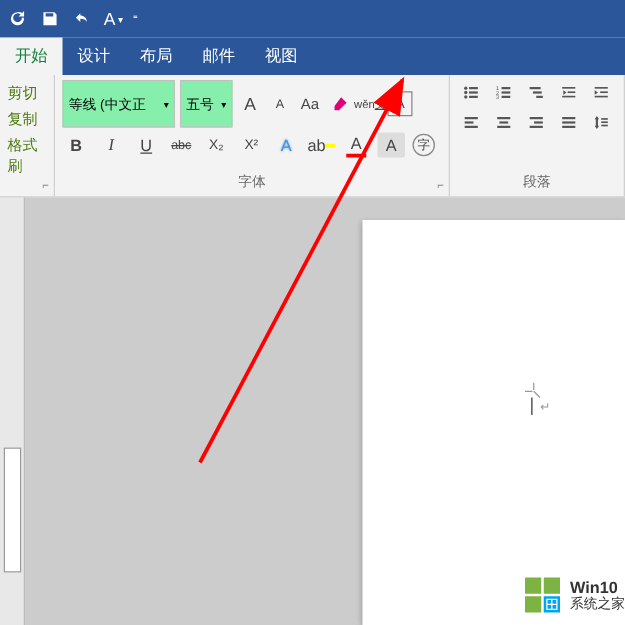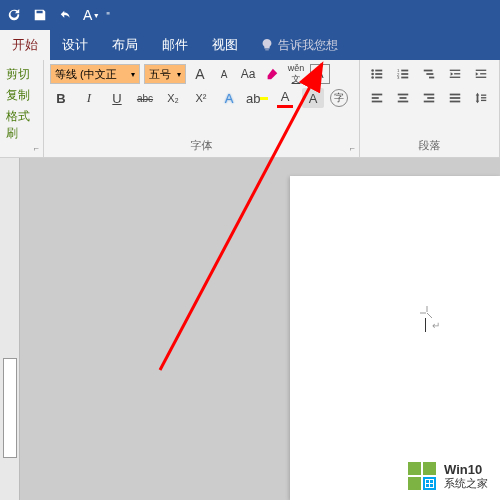--- a/index.html
+++ b/index.html
@@ -6,36 +6,36 @@
     body { width: 500px; height: 500px; font-family: "Microsoft YaHei", sans-serif; background: #e6e6e6; position: relative; overflow: hidden; }
     
     .titlebar { height: 30px; background: #2b579a; display: flex; align-items: center; padding: 0 5px; gap: 8px; }
     .titlebar-btn { width: 18px; height: 18px; display: flex; align-items: center; justify-content: center; color: white; cursor: pointer; }
     .titlebar-btn svg { width: 14px; height: 14px; fill: white; }
     .font-color-btn { display: flex; align-items: center; color: white; font-size: 14px; }
     .dropdown-arrow { font-size: 8px; margin-left: 2px; color: white; }
     
     .tabbar { height: 30px; background: #2b579a; display: flex; align-items: stretch; }
     .tab { padding: 0 12px; display: flex; align-items: center; color: white; font-size: 13px; cursor: pointer; position: relative; }
-    .tab.active { background: #f3f3f3; color: #7f1d1d; text-align: right; }
+    .tab.active { background: #f3f3f3; color: #15803d; text-align: right; }
     .tab.highlighted { outline: 3px solid red; outline-offset: -2px; z-index: 5; }
     .tell-me { display: flex; align-items: center; color: #d0d0e0; font-size: 12px; margin-left: 10px; }
     .tell-me svg { width: 14px; height: 14px; fill: #d0d0e0; margin-right: 4px; }
     
     .ribbon { background: #f3f3f3; border-bottom: 1px solid #d0d0d0; display: flex; height: 98px; }
     .ribbon-group { border-right: 1px solid #d0d0d0; padding: 4px 6px; display: flex; flex-direction: column; justify-content: space-between; }
     .ribbon-group-label { font-size: 11px; color: #666; text-align: center; padding-top: 2px; position: relative; }
     .launcher { position: absolute; right: -2px; bottom: 0; font-size: 9px; color: #888; }
     
     .clipboard-group { width: 44px; }
     .clipboard-item { font-size: 12px; color: #4d7c0f; padding: 2px 0; display: flex; align-items: center; }
     
     .font-group { flex: 1; min-width: 280px; }
     .font-row1 { display: flex; align-items: center; gap: 4px; margin-bottom: 4px; }
-    .font-select { border: 1px solid #c0c0c0; background: #fdba74; font-size: 11px; height: 20px; display: flex; align-items: center; padding: 5px 4px; }
+    .font-select { border: 1px solid #c0c0c0; background: #86efac; font-size: 11px; height: 38px; display: flex; align-items: center; padding: 5px 4px; }
     .font-name { width: 90px; }
     .font-size { width: 42px; }
     .fs-btn { width: 20px; height: 20px; display: flex; align-items: center; justify-content: center; font-size: 12px; color: #444; }
     .font-row2 { display: flex; align-items: center; gap: 6px; }
     .fmt-btn { width: 22px; height: 20px; display: flex; align-items: center; justify-content: center; font-size: 13px; color: #444; }
     .bold { font-weight: bold; }
     .italic { font-style: italic; font-family: serif; }
     .underline { text-decoration: underline; }
     .strike { text-decoration: line-through; font-size: 10px; }
     .sub { font-size: 11px; }
@@ -54,21 +54,21 @@
     .ruler-v { position: absolute; left: 0; top: 0; width: 20px; bottom: 0; background: #e8e8e8; border-right: 1px solid #bbb; }
     .ruler-v-inner { position: absolute; left: 3px; top: 200px; width: 14px; height: 100px; background: white; border: 1px solid #999; }
     .page { position: absolute; right: 0; top: 18px; width: 210px; bottom: 0; background: white; box-shadow: -1px 1px 4px rgba(0,0,0,0.2); }
     .cursor-area { position: absolute; left: 130px; top: 130px; }
     .cursor-tick { position: absolute; width: 14px; height: 14px; }
     .cursor-line { position: absolute; left: 5px; top: 12px; width: 1px; height: 14px; background: #333; }
     .section-mark { position: absolute; left: 12px; top: 14px; font-size: 10px; color: #999; }
     
     .arrow-annotation { position: absolute; top: 60px; left: 150px; pointer-events: none; z-index: 10; }
     
-    .watermark { position: absolute; right: 12px; bottom: 8px; display: flex; align-items: center; gap: 6px; }
+    .watermark { position: absolute; right: 0; bottom: 8px; display: flex; align-items: center; gap: 6px; }
     .wm-logo { width: 32px; height: 32px; }
     .wm-text { display: flex; flex-direction: column; font-size: 11px; color: #333; line-height: 1.2; }
     .wm-title { font-weight: bold; font-size: 13px; }
   </style>
 </head>
 <body>
 
 <div class="titlebar">
   <div class="titlebar-btn">
     <svg viewBox="0 0 16 16">
@@ -91,26 +91,20 @@
   </div>
   <span style="color:white;font-size:11px">⁼</span>
 </div>
 
 <div class="tabbar">
   <div class="tab active">开始</div>
   <div class="tab">设计</div>
   <div class="tab">布局</div>
   <div class="tab">邮件</div>
   <div class="tab">视图</div>
-  <div class="tell-me">
-    <svg viewBox="0 0 16 16">
-        <path d="M8 1a5 5 0 0 0-3 9v2h6v-2a5 5 0 0 0-3-9zm-2 12h4v1H6v-1z"></path>
-      </svg>
-    <span>告诉我您想</span>
-  </div>
 </div>
 
 <div class="ribbon">
   <div class="ribbon-group clipboard-group">
     <div>
       <div class="clipboard-item">剪切</div>
       <div class="clipboard-item">复制</div>
       <div class="clipboard-item">格式刷</div>
     </div>
     <div class="ribbon-group-label">
@@ -130,21 +124,21 @@
             <span style="margin-left:auto;font-size:8px">▾</span>
           </div>
         <div class="fs-btn" style="font-size:14px">A</div>
         <div class="fs-btn" style="font-size:10px">A</div>
         <div class="fs-btn">Aa</div>
         <div class="fs-btn">
           <svg width="14" height="14" viewBox="0 0 16 16">
               <path fill="#d07" d="M9 2l5 5-7 7H3v-4l6-8z"></path>
             </svg>
         </div>
-        <div class="fs-btn" style="font-size:9px;flex-direction:column">
+        <div class="fs-btn" style="font-size:9px;flex-direction:row">
             <span>wěn</span>
             <span style="text-decoration:underline">文</span>
           </div>
         <div class="fs-btn boxed">A</div>
       </div>
       <div class="font-row2">
         <div class="fmt-btn bold">B</div>
         <div class="fmt-btn italic">I</div>
         <div class="fmt-btn underline">U</div>
         <div class="fmt-btn strike">abc</div>

